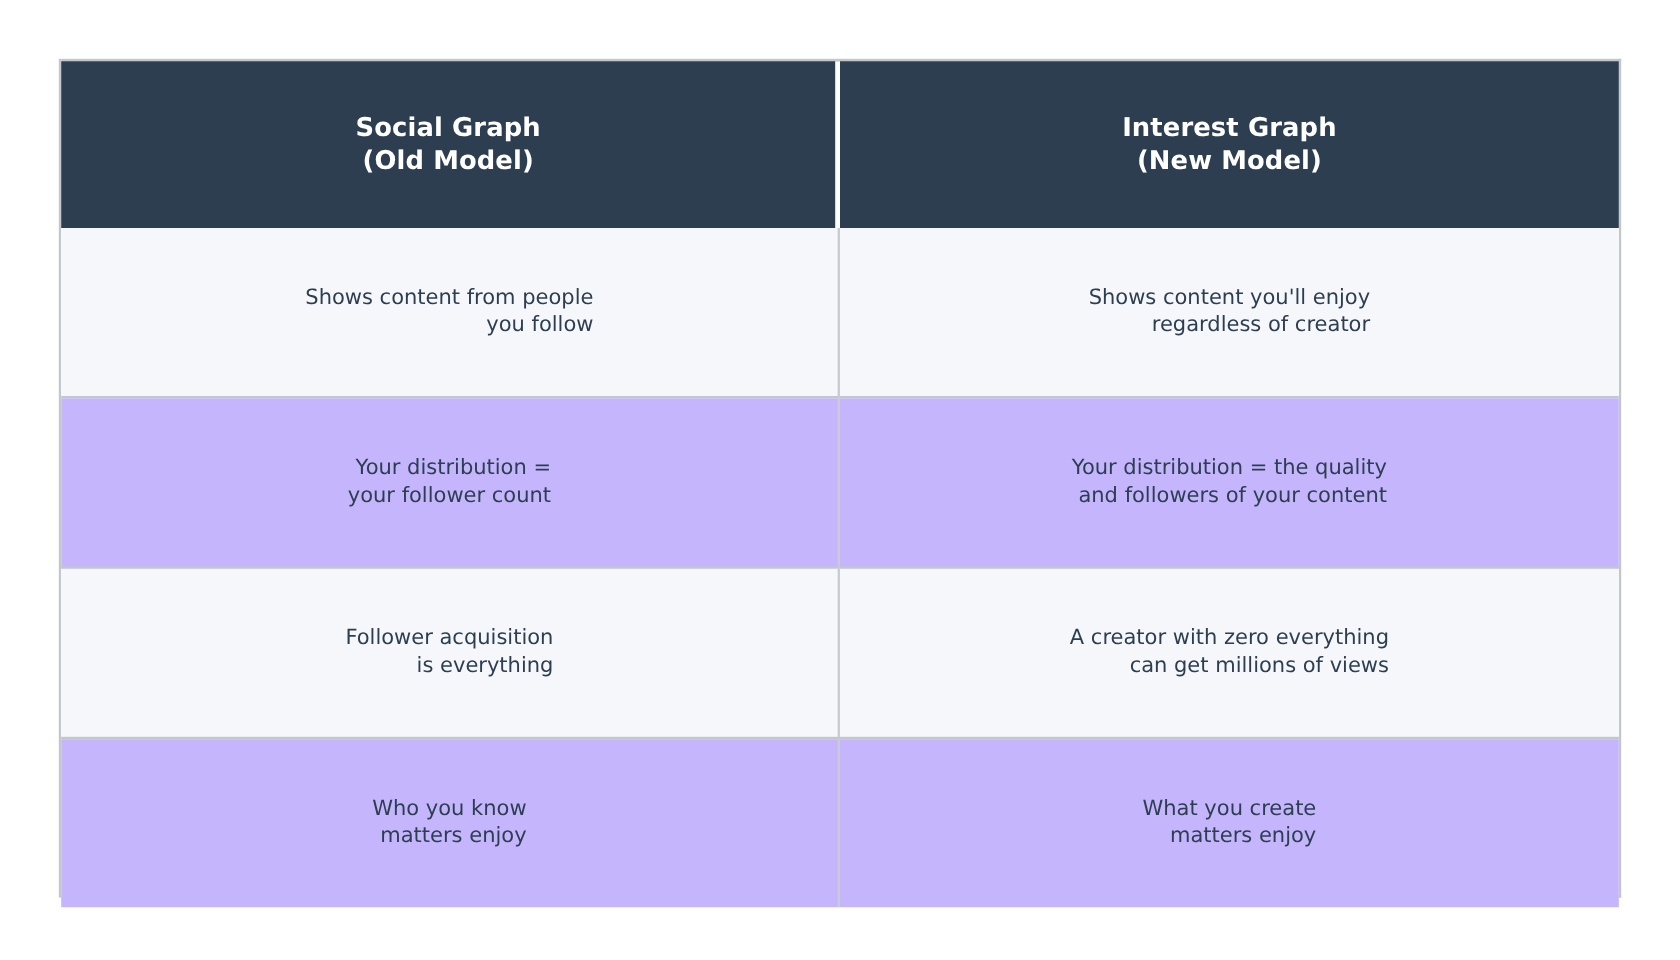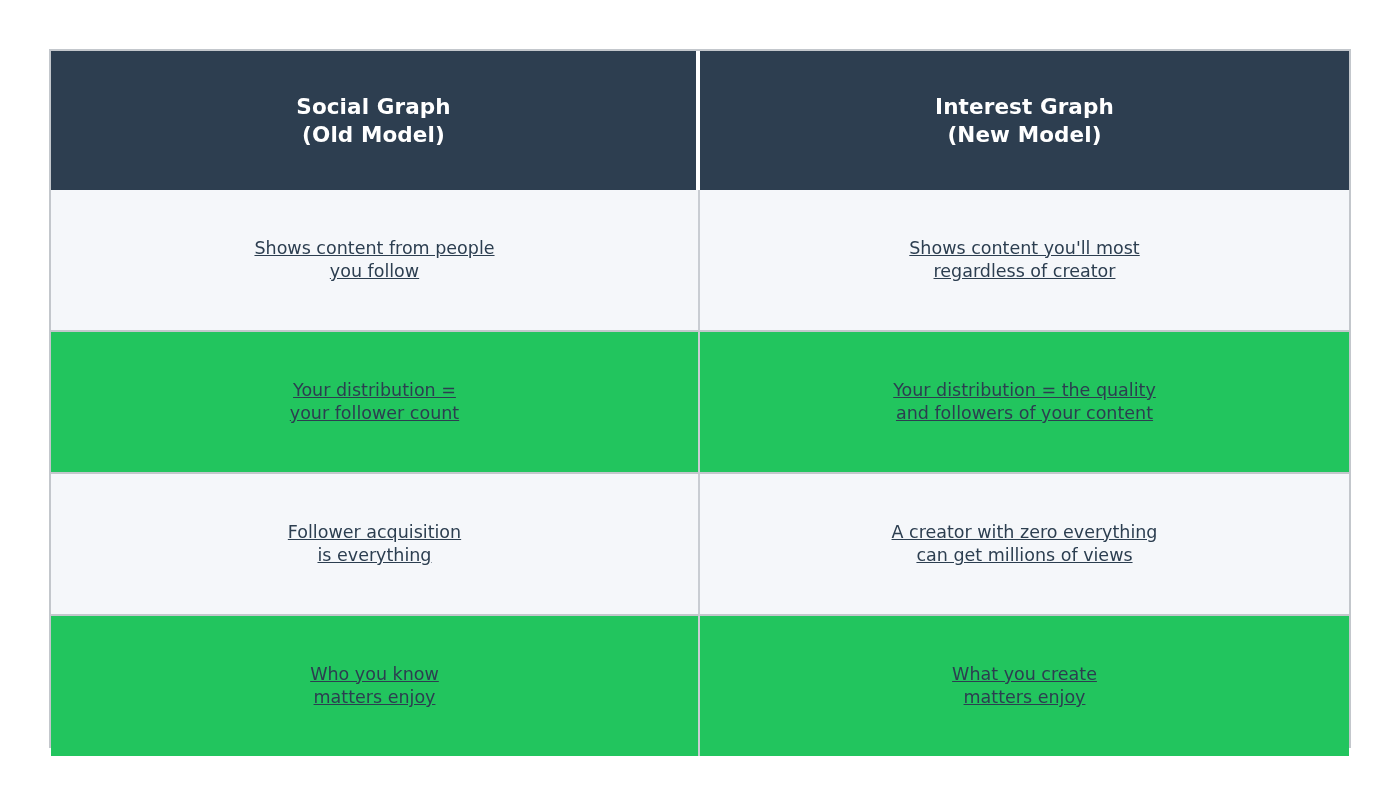--- a/index.html
+++ b/index.html
@@ -63,35 +63,34 @@
   
   tbody td {
     height: 140px;
     padding: 0;
     vertical-align: middle;
     text-align: center;
     font-size: 17.5px;
     line-height: 23.5px;
     color: #2c3e50;
     border: 0;
-    background: #22c55e;
+    background: #c4b5fd;
   }
 
   tbody tr.row-alt td { background: #f5f7fa; }
 
   tbody td.cell-left  { border-right: 2px solid #c9cdd3; }
 
   tbody tr.has-divider td { border-bottom: 2px solid #c3c7cc; }
 
   
   .cell-text {
     display: inline-block;
-    text-align: center;
+    text-align: right;
     white-space: pre-line;
-    text-decoration: underline;
   }
 
   
   .frame {
     position: absolute;
     background: #c3c7cc;
     pointer-events: none;
   }
   #frame-top    { left: 51px;  top: 49px;  width: 1300px; height: 2px; }
   #frame-bottom { left: 51px;  top: 746px; width: 1300px; height: 2px; }
@@ -128,21 +127,21 @@
     </thead>
 
     <tbody>
 
       <tr class="row-alt has-divider">
         <td class="cell-left">
           <span class="cell-text">Shows content from people
 you follow</span>
         </td>
         <td class="cell-right">
-          <span class="cell-text">Shows content you'll most
+          <span class="cell-text">Shows content you'll enjoy
 regardless of creator</span>
         </td>
       </tr>
 
       <tr class="has-divider">
         <td class="cell-left">
           <span class="cell-text">Your distribution =
 your follower count</span>
         </td>
         <td class="cell-right">

